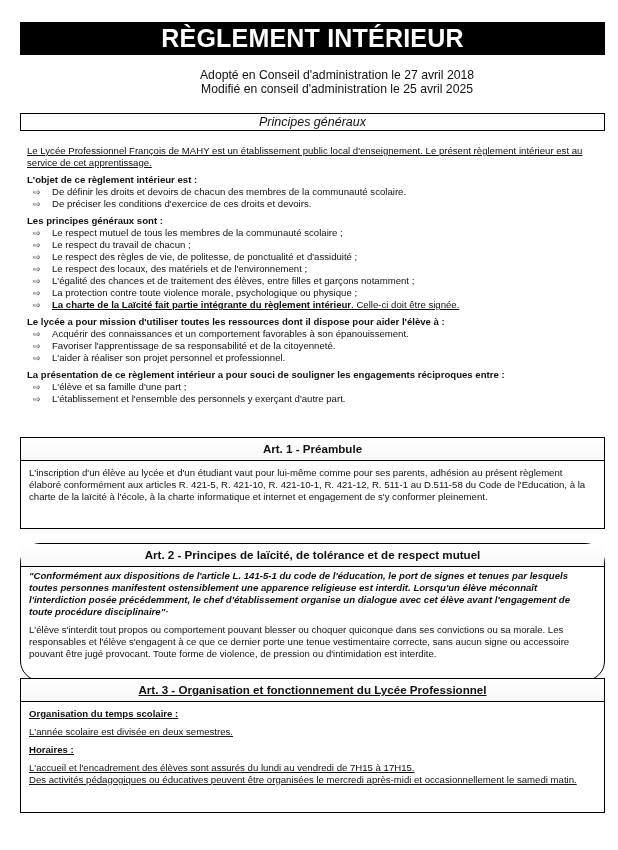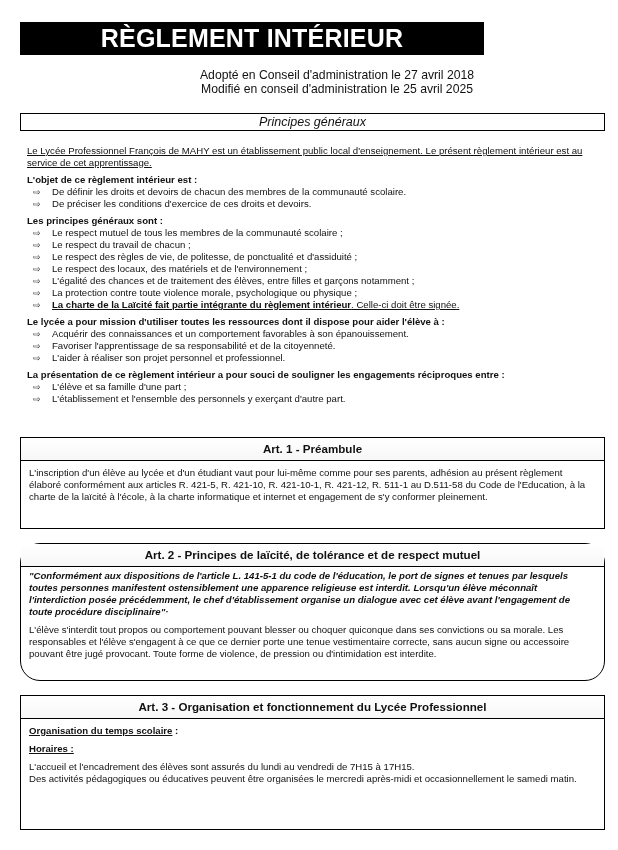--- a/index.html
+++ b/index.html
@@ -1,18 +1,18 @@
 <!DOCTYPE html>
 <html><head>
 <meta charset="utf-8">
 <style>
   html, body { margin: 0; padding: 0; background: #ffffff; }
   body { width: 618px; height: 850px; position: relative; overflow: hidden;
          font-family: "Liberation Sans", sans-serif; color: #111; }
-  .title-bar { position: absolute; left: 20px; top: 22px; width: 464px; height: 33px;
+  .title-bar { position: absolute; left: 20px; top: 22px; width: 585px; height: 33px;
                background: #000; color: #fff; text-align: center; font-weight: bold;
                font-size: 25px; line-height: 33px; letter-spacing: 0.2px; }
   .subtitle { position: absolute; left: 0; width: 618px; text-align: center; font-size: 12.2px; line-height: 14px; color: #111; padding-left: 28px; }
   .sub1 { top: 68px; } .sub2 { top: 82px; }
   .section-box { position: absolute; left: 20px; width: 583px; border: 1px solid #000; }
   .principes { top: 113px; height: 16px; text-align: center; font-style: italic; font-size: 12.5px; line-height: 16px; }
   .intro { position: absolute; left: 27px; width: 565px; font-size: 9.6px; line-height: 12px; }
   .intro p { margin: 0; }
   .intro .para { margin-bottom: 5px; text-decoration: underline; }
   .intro .lead { font-weight: bold; }
@@ -79,21 +79,22 @@
 </div>
 
 <div class="art" style="top:543px;height:136px;border-radius:20px;">
   <div class="art-head"><b>Art. 2</b><b> - Principes de laïcité, de tolérance et de respect mutuel</b></div>
   <div class="art-body" style="padding-top:3px;">
     <p class="quote">"Conformément aux dispositions de l'article L. 141-5-1 du code de l'éducation, le port de signes et tenues par lesquels toutes personnes manifestent ostensiblement une apparence religieuse est interdit. Lorsqu'un élève méconnaît l'interdiction posée précédemment, le chef d'établissement organise un dialogue avec cet élève avant l'engagement de toute procédure disciplinaire"·</p>
     <p>L'élève s'interdit tout propos ou comportement pouvant blesser ou choquer quiconque dans ses convictions ou sa morale. Les responsables et l'élève s'engagent à ce que ce dernier porte une tenue vestimentaire correcte, sans aucun signe ou accessoire pouvant être jugé provocant. Toute forme de violence, de pression ou d'intimidation est interdite.</p>
   </div>
 </div>
 
-<div class="art" style="top:695px;height:133px;">
+<div class="art" style="top:678px;height:133px;text-decoration:underline;">
   <div class="art-head"><b>Art. 3</b><b> - Organisation et fonctionnement du Lycée Professionnel</b></div>
   <div class="art-body">
     <p><span class="ulhead">Organisation du temps scolaire</span><b> :</b></p>
+    <p>L'année scolaire est divisée en deux semestres.</p>
     <p><span class="ulhead">Horaires :</span></p>
     <p style="margin-bottom:0;">L'accueil et l'encadrement des élèves sont assurés du lundi au vendredi de 7H15 à 17H15.</p>
     <p>Des activités pédagogiques ou éducatives peuvent être organisées le mercredi après-midi et occasionnellement le samedi matin.</p>
   </div>
 </div>
 
 </body></html>

